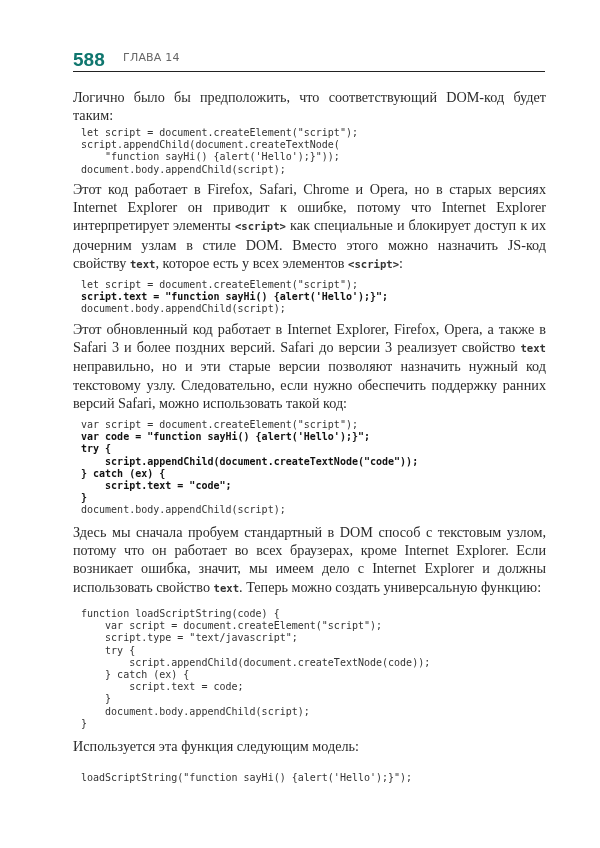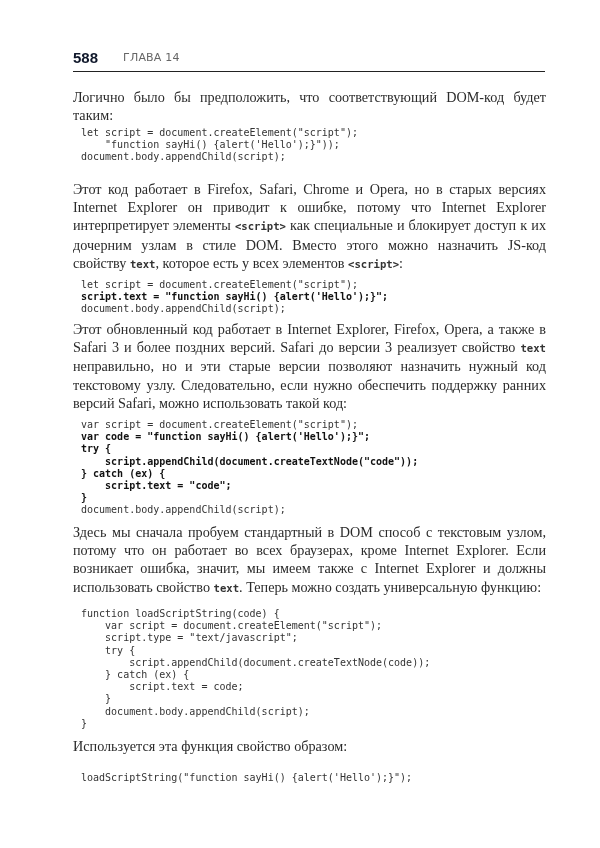--- a/index.html
+++ b/index.html
@@ -1,45 +1,45 @@
 <!DOCTYPE html>
 <html><head>
 <meta charset="utf-8">
 <style>
   html, body { margin: 0; padding: 0; background: #ffffff; }
   body { width: 600px; height: 848px; position: relative; overflow: hidden; color: #222; }
   .header { position: absolute; left: 73px; top: 49px; width: 472px; height: 22px; border-bottom: 1.3px solid #222; }
-  .page-num { position: absolute; left: 0; top: 0; font-family: "Liberation Sans", sans-serif; font-weight: bold; font-size: 15px; color: #0f172a; }
+  .page-num { position: absolute; left: 0; top: 0; font-family: "Liberation Sans", sans-serif; font-weight: bold; font-size: 19px; color: #0f766e; }
   .chapter { position: absolute; left: 50px; top: 2px; font-family: "DejaVu Sans", sans-serif; font-weight: normal; font-size: 11px; color: #666; letter-spacing: 0.2px; }
   .chapter-title { position: absolute; left: 109px; top: 2px; font-family: "DejaVu Sans", sans-serif; font-size: 11px; color: #444; }
   .p { position: absolute; left: 73px; width: 473px; font-family: "Liberation Serif", serif; font-size: 14.2px; line-height: 18.2px; color: #2a2a2a; text-align: justify; margin: 0; }
   .p code { font-family: "DejaVu Sans Mono", monospace; font-size: 10.6px; color: #333; font-weight: bold; }
   .code { position: absolute; left: 73px; font-family: "DejaVu Sans Mono", monospace; font-size: 10px; line-height: 12.2px; color: #333; white-space: pre; margin: 8px; }
   .code .b { font-weight: bold; color: #111; }
   .line { display: block; }
 </style>
 </head>
 <body>
 
 <div class="header">
   <span class="page-num">588</span>
   <span class="chapter">ГЛАВА 14</span>
 </div>
 
 <p class="p" style="top:88px;"><span>Логично было бы предположить, что соответствующий DOM-код будет таким:</span></p>
 
-<pre class="code" style="top:119px;"><span class="line">let script = document.createElement("script");</span><span class="line">    "function sayHi() {alert('Hello');}"));</span><span class="line">document.body.appendChild(script);</span></pre>
+<pre class="code" style="top:119px;"><span class="line">let script = document.createElement("script");</span><span class="line">script.appendChild(document.createTextNode(</span><span class="line">    "function sayHi() {alert('Hello');}"));</span><span class="line">document.body.appendChild(script);</span></pre>
 
 <p class="p" style="top:180px;"><span>Этот код работает в Firefox, Safari, Chrome и Opera, но в старых версиях Internet Explorer он приводит к ошибке, потому что Internet Explorer интерпретирует элементы </span><code>&lt;script&gt;</code><span> как специальные и блокирует доступ к их дочерним узлам в стиле DOM. Вместо этого можно назначить JS-код свойству </span><code>text</code><span>, которое есть у всех элементов </span><code>&lt;script&gt;</code><span>:</span></p>
 
 <pre class="code" style="top:271px;"><span class="line">let script = document.createElement("script");</span><span class="line b">script.text = "function sayHi() {alert('Hello');}";</span><span class="line">document.body.appendChild(script);</span></pre>
 
 <p class="p" style="top:320px;"><span>Этот обновленный код работает в Internet Explorer, Firefox, Opera, а также в Safari 3 и более поздних версий. Safari до версии 3 реализует свойство </span><code>text</code><span> неправильно, но и эти старые версии позволяют назначить нужный код текстовому узлу. Следовательно, если нужно обеспечить поддержку ранних версий Safari, можно использовать такой код:</span></p>
 
 <pre class="code" style="top:411px;"><span class="line">var script = document.createElement("script");</span><span class="line b">var code = "function sayHi() {alert('Hello');}";</span><span class="line b">try {</span><span class="line b">    script.appendChild(document.createTextNode("code"));</span><span class="line b">} catch (ex) {</span><span class="line b">    script.text = "code";</span><span class="line b">}</span><span class="line">document.body.appendChild(script);</span></pre>
 
-<p class="p" style="top:523px;"><span>Здесь мы сначала пробуем стандартный в DOM способ с текстовым узлом, потому что он работает во всех браузерах, кроме Internet Explorer. Если возникает ошибка, значит, мы имеем также с Internet Explorer и должны использовать свойство </span><code>text</code><span>. Теперь можно создать универсальную функцию:</span></p>
+<p class="p" style="top:523px;"><span>Здесь мы сначала пробуем стандартный в DOM способ с текстовым узлом, потому что он работает во всех браузерах, кроме Internet Explorer. Если возникает ошибка, значит, мы имеем дело с Internet Explorer и должны использовать свойство </span><code>text</code><span>. Теперь можно создать универсальную функцию:</span></p>
 
 <pre class="code" style="top:600px;"><span class="line">function loadScriptString(code) {</span><span class="line">    var script = document.createElement("script");</span><span class="line">    script.type = "text/javascript";</span><span class="line">    try {</span><span class="line">        script.appendChild(document.createTextNode(code));</span><span class="line">    } catch (ex) {</span><span class="line">        script.text = code;</span><span class="line">    }</span><span class="line">    document.body.appendChild(script);</span><span class="line">}</span></pre>
 
-<p class="p" style="top:737px;"><span>Используется эта функция свойство образом:</span></p>
+<p class="p" style="top:737px;"><span>Используется эта функция следующим модель:</span></p>
 
 <pre class="code" style="top:764px;"><span class="line">loadScriptString("function sayHi() {alert('Hello');}");</span></pre>
 
 </body></html>

